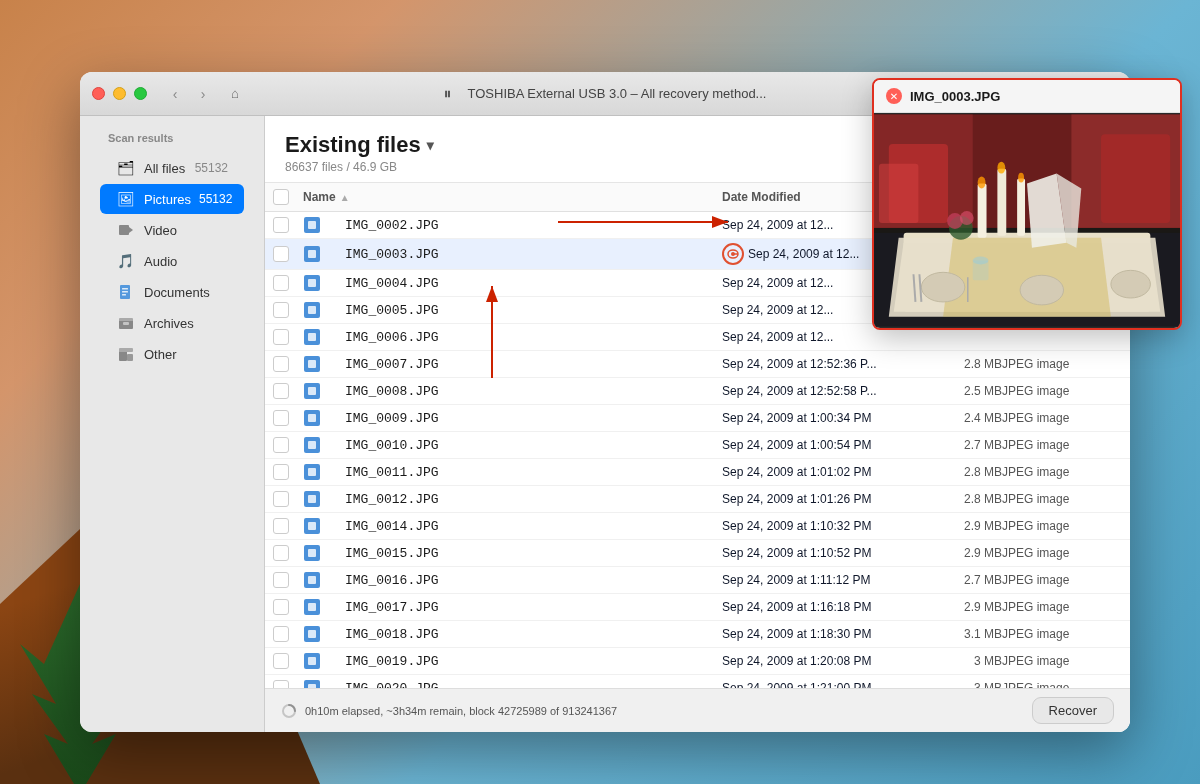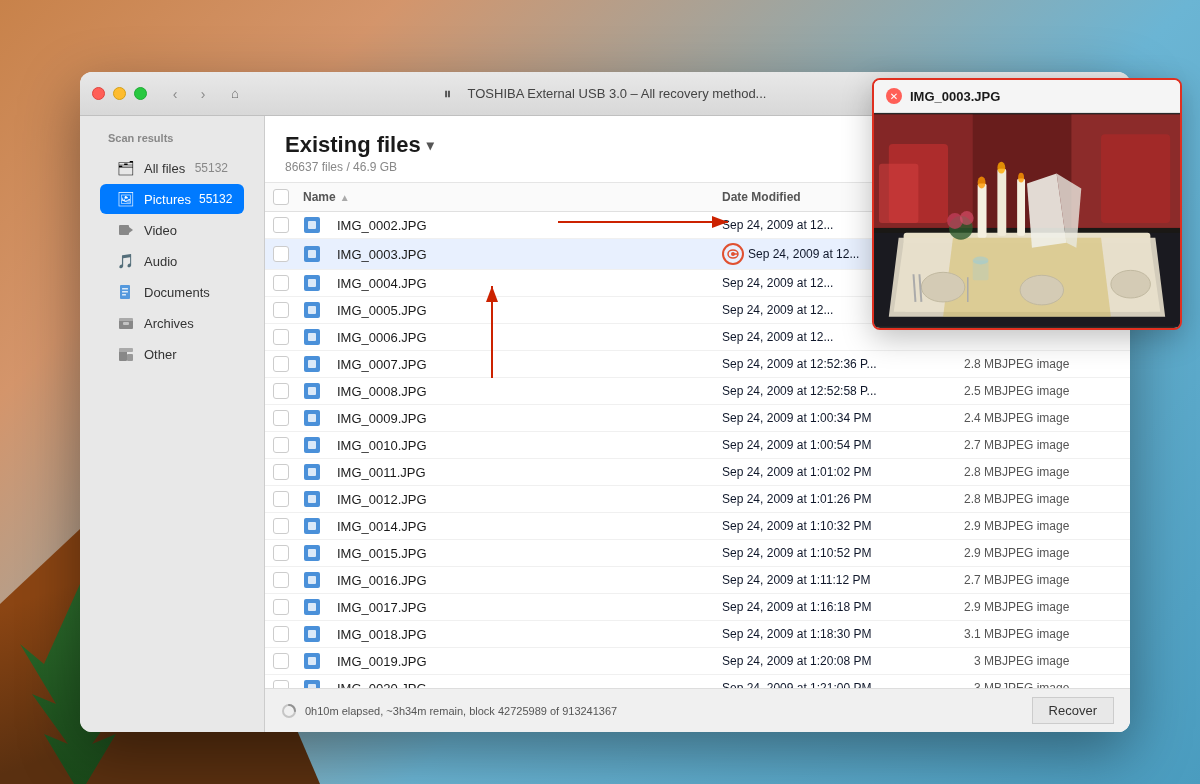--- a/index.html
+++ b/index.html
@@ -242,23 +242,24 @@
       width: 16px;
       height: 16px;
       border: 1.5px solid #ccc;
       border-radius: 3px;
       background: white;
       cursor: pointer;
     }
     .row-name {
       display: flex;
       align-items: center;
-      gap: 16px;
+      gap: 24px;
       font-size: 13px;
       color: #1a1a1a;
+      font-family: Liberation Mono, monospace;
     }
     .file-icon {
       width: 18px;
       height: 18px;
       display: flex;
       align-items: center;
       justify-content: center;
       flex-shrink: 0;
     }
     .file-icon-inner {
@@ -324,21 +325,21 @@
       opacity: 0.6;
     }
     .status-text {
       font-size: 11px;
       color: #555;
       flex: 1;
     }
     .recover-btn {
       background: #e8e8e8;
       border: 1px solid #ccc;
-      border-radius: 0;
+      border-radius: 9px;
       padding: 5px 16px;
       font-size: 13px;
       cursor: pointer;
       color: #333;
       margin-left: 8px;
     }
 
     
     .preview-popup {
       position: absolute;

